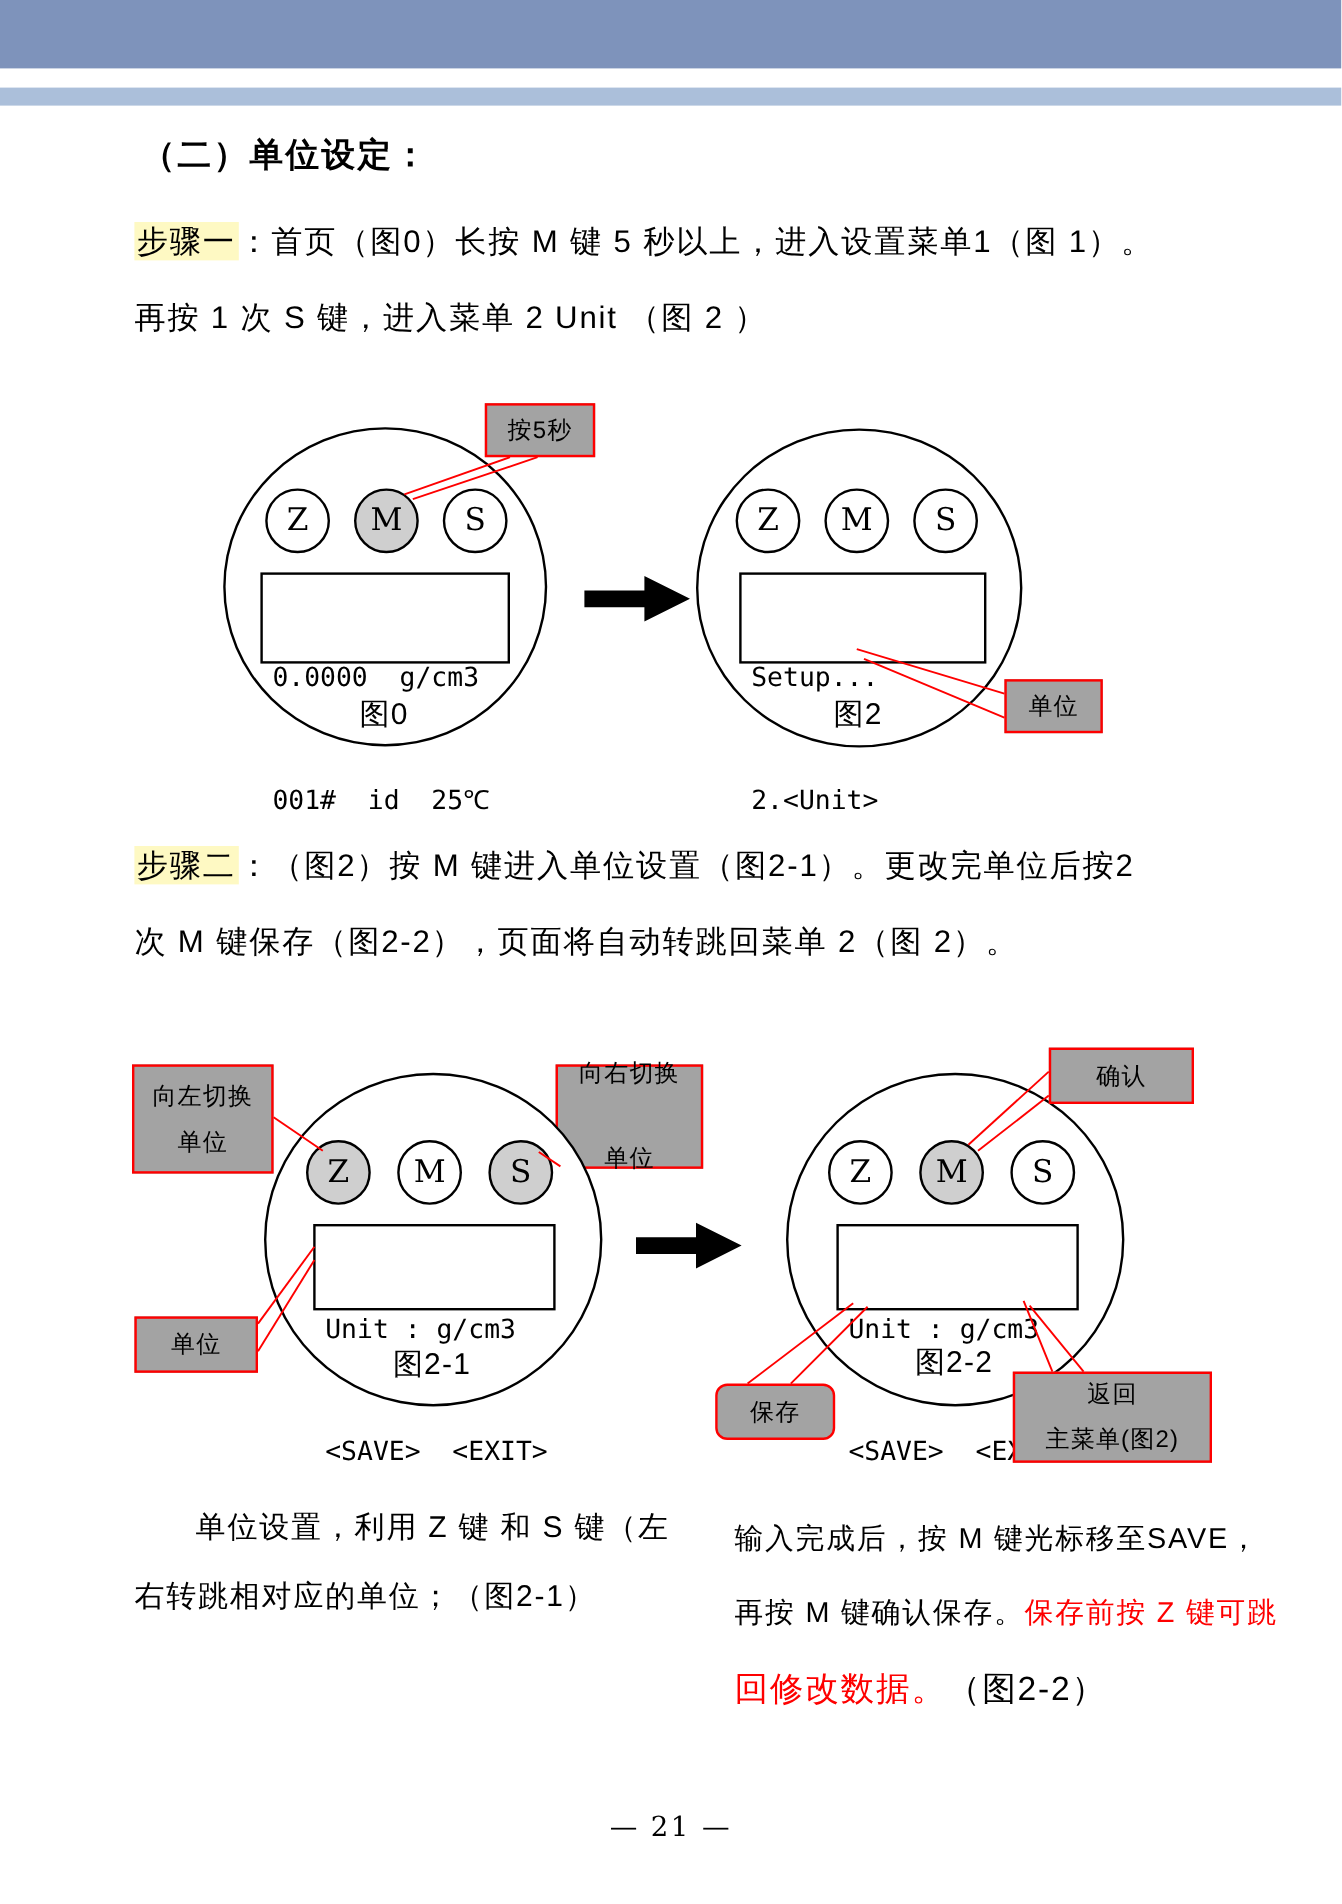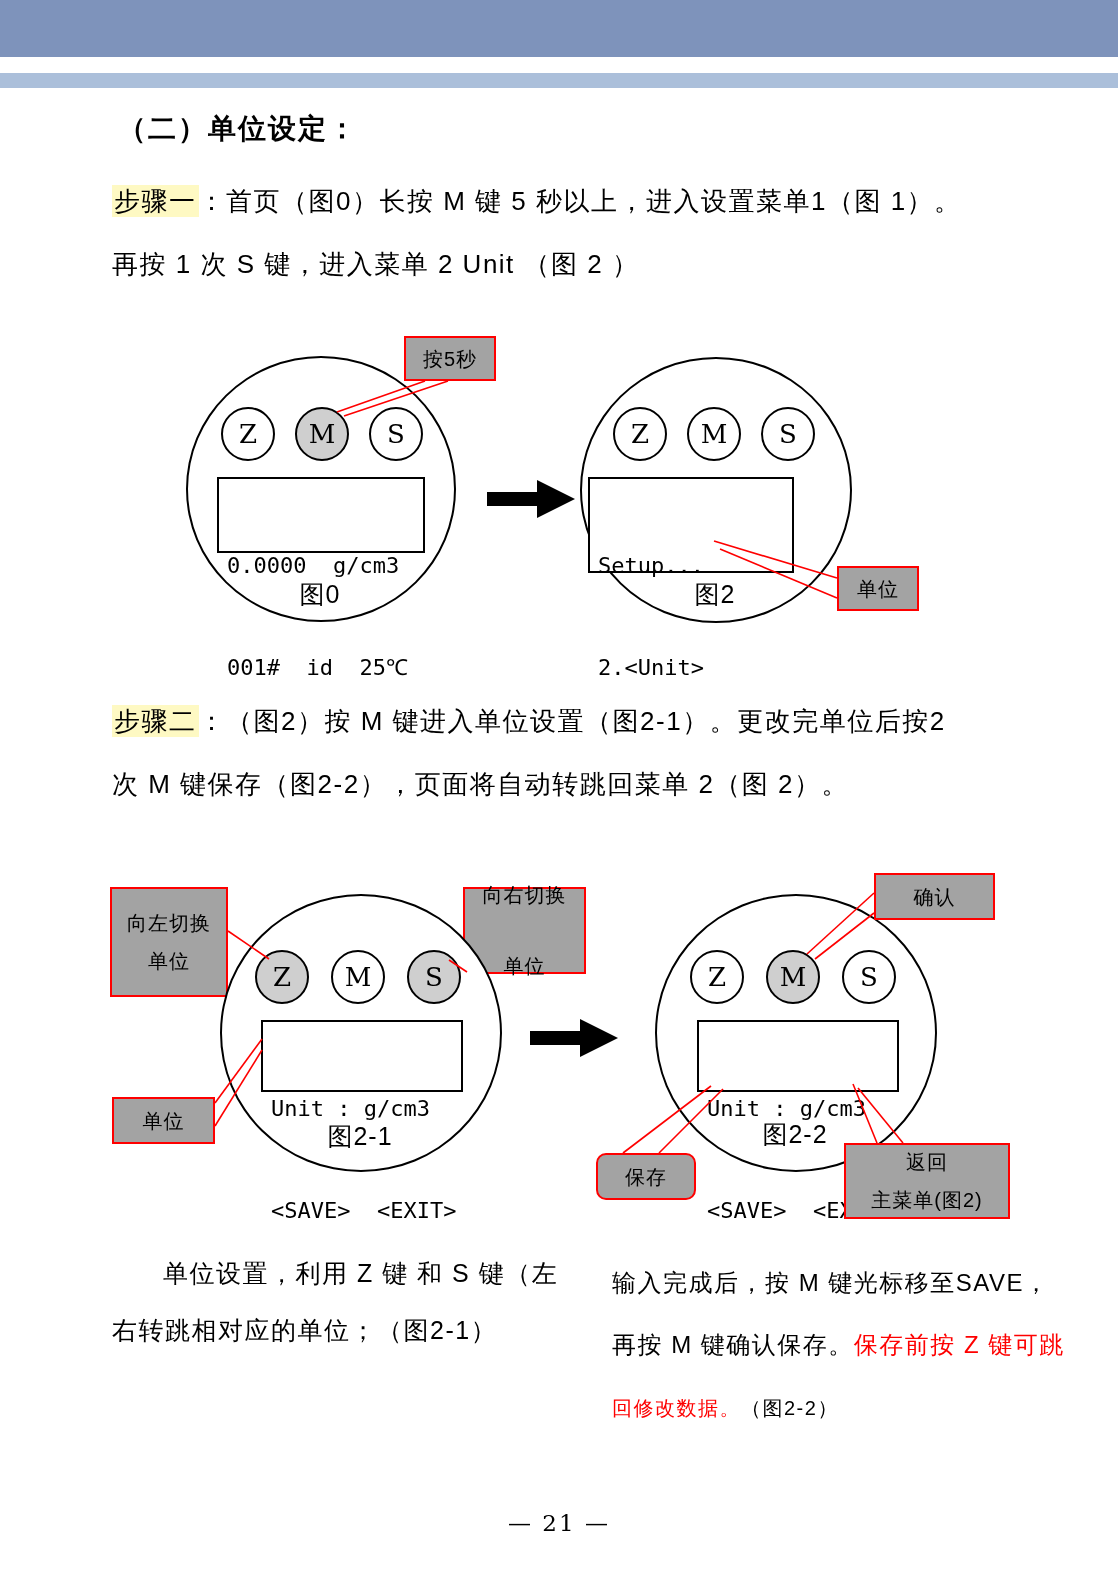--- a/index.html
+++ b/index.html
@@ -60,34 +60,34 @@
     <div>001#  id  25℃</div>
   </div>
   <div class="caption" style="left:265px; top:578px;">图0</div>
 
   <div class="callout" style="left:404px; top:336px; width:92px; height:45px;">按5秒</div>
 
   <div class="device" style="left:580px; top:357px; width:272px; height:266px;"></div>
   <div class="key" style="left:613px; top:407px;">Z</div>
   <div class="key" style="left:687px; top:407px;">M</div>
   <div class="key" style="left:761px; top:407px;">S</div>
-  <div class="display" style="left:588px; top:477px; width:206px; height:96px;">
+  <div class="display" style="left:616px; top:477px; width:206px; height:76px;">
     <div>Setup...</div>
     <div>2.&lt;Unit&gt;</div>
   </div>
   <div class="caption" style="left:660px; top:578px;">图2</div>
 
   <div class="callout" style="left:837px; top:566px; width:82px; height:45px;">单位</div>
 
   <div class="para" style="left:112px; top:704px;">
     <span class="step-label">步骤二</span><span>：（图2）按 M 键进入单位设置（图2-1）。更改完单位后按2</span>
   </div>
   <div class="para" style="left:112px; top:767px;">次 M 键保存（图2-2），页面将自动转跳回菜单 2（图 2）。</div>
 
-  <div class="callout" style="left:110px; top:887px; width:118px; height:110px;">
+  <div class="callout" style="left:110px; top:887px; width:118px; height:91px;">
     <div>向左切换</div>
     <div>单位</div>
   </div>
 
   <div class="callout" style="left:463px; top:887px; width:123px; height:87px;gap:33px;">
     <div>向右切换</div>
     <div>单位</div>
   </div>
 
   <div class="device" style="left:220px; top:894px; width:282px; height:278px;"></div>
@@ -119,21 +119,21 @@
     <div>主菜单(图2)</div>
   </div>
 
   <div class="para" style="left:163px; top:1256px; font-size:25px;">单位设置，利用 Z 键 和 S 键（左</div>
   <div class="para" style="left:112px; top:1313px; font-size:25px;">右转跳相对应的单位；（图2-1）</div>
 
   <div class="para" style="left:612px; top:1266px; font-size:24px;">输入完成后，按 M 键光标移至SAVE，</div>
   <div class="para" style="left:612px; top:1328px; font-size:24px;">
     <span>再按 M 键确认保存。</span><span class="red-text">保存前按 Z 键可跳</span>
   </div>
-  <div class="para" style="left:612px; top:1391px; font-size:20px;">
+  <div class="para" style="left:612px; top:1391px; font-size:28px;">
     <span class="red-text">回修改数据。</span><span>（图2-2）</span>
   </div>
 
   <div class="page-number">— 21 —</div>
 
   <svg class="overlay" viewBox="0 0 1118 1587" xmlns="http://www.w3.org/2000/svg">
 
     <line x1="425" y1="381" x2="337" y2="412" stroke="#fe0000" stroke-width="1.6"></line>
     <line x1="448" y1="381" x2="344" y2="416" stroke="#fe0000" stroke-width="1.6"></line>
 

